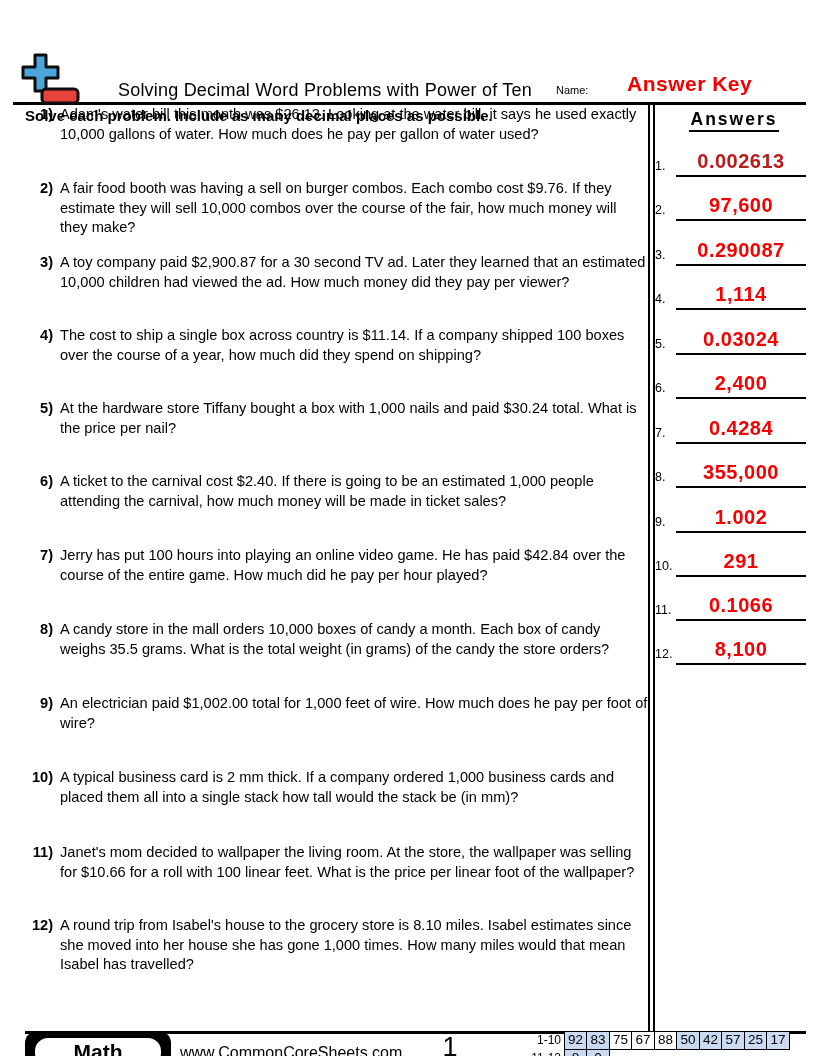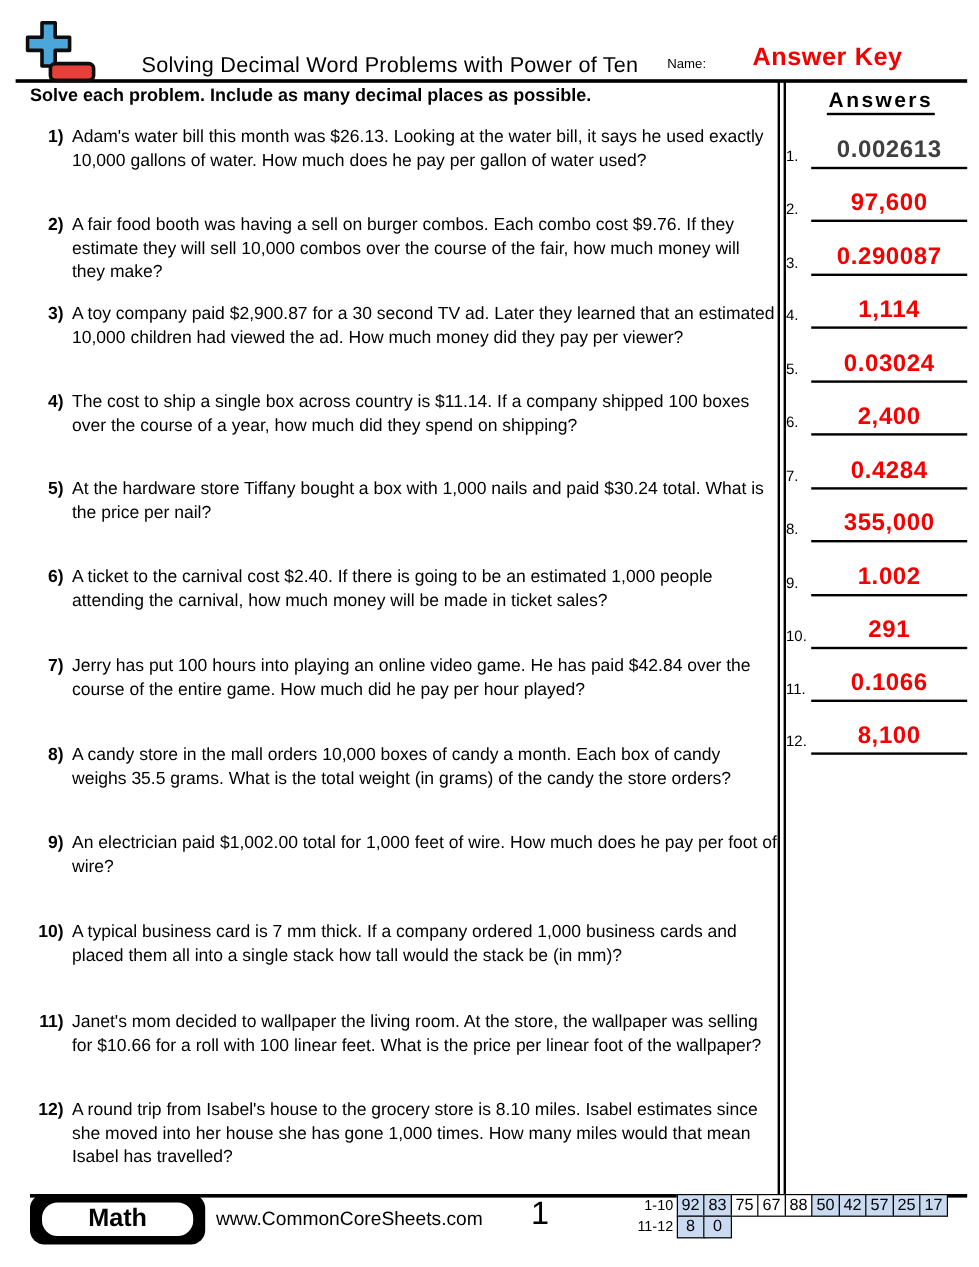--- a/index.html
+++ b/index.html
@@ -2,21 +2,21 @@
 <html><head>
 <meta charset="utf-8">
 <style>
   html,body { margin:0; padding:0; }
   body {
     width:816px; height:1056px; position:relative;
     background:#ffffff; color:#000;
     font-family:"Liberation Sans", sans-serif;
     overflow:hidden;
   }
-  .abs { position:absolute; }
+  .abs { position:absolute;margin-top:36px; }
 
   
   #page-icon { left:20px; top:16px; width:62px; height:54px; z-index:3; }
   #title { left:118px; top:44px; font-size:18px; letter-spacing:0.2px; }
   #name-label { left:556px; top:48px; font-size:11px; }
   #name-value { left:627px; top:36px; font-size:21px; font-weight:bold; letter-spacing:0.5px; }
   #header-rule { left:13px; top:66px; width:793px; height:2.5px; background:#000; }
 
   
   #instructions { left:25px; top:71px; font-size:15px; font-weight:bold; width:600px; }
@@ -85,21 +85,21 @@
 
 <div class="abs" id="instructions">Solve each problem. Include as many decimal places as possible.</div>
 
 <div class="abs" id="divider"></div>
 
 <div class="abs" id="answers-heading">
   <span>Answers</span>
 </div>
 
 <div class="abs ans-num" style="top:123px">1.</div>
-<div class="abs ans-line" style="top:112px"><span style="color:#404040">0.002613</span></div>
+<div class="abs ans-line" style="top:112px"><span style="color:#b91c1c">0.002613</span></div>
 
 <div class="abs ans-num" style="top:167px">2.</div>
 <div class="abs ans-line" style="top:156px"><span style="color:#f50000">97,600</span></div>
 
 <div class="abs ans-num" style="top:212px">3.</div>
 <div class="abs ans-line" style="top:201px"><span style="color:#f50000">0.290087</span></div>
 
 <div class="abs ans-num" style="top:256px">4.</div>
 <div class="abs ans-line" style="top:245px"><span style="color:#f50000">1,114</span></div>
 
@@ -158,21 +158,21 @@
 <div class="problem" style="top:620px">
   <div class="pnum">8)</div>
   <div class="ptext">A candy store in the mall orders 10,000 boxes of candy a month. Each box of candy weighs 35.5 grams. What is the total weight (in grams) of the candy the store orders?</div>
 </div>
 <div class="problem" style="top:694px">
   <div class="pnum">9)</div>
   <div class="ptext">An electrician paid $1,002.00 total for 1,000 feet of wire. How much does he pay per foot of wire?</div>
 </div>
 <div class="problem" style="top:768px">
   <div class="pnum">10)</div>
-  <div class="ptext">A typical business card is 7 mm thick. If a company ordered 1,000 business cards and placed them all into a single stack how tall would the stack be (in mm)?</div>
+  <div class="ptext">A typical business card is 2 mm thick. If a company ordered 1,000 business cards and placed them all into a single stack how tall would the stack be (in mm)?</div>
 </div>
 <div class="problem" style="top:843px">
   <div class="pnum">11)</div>
   <div class="ptext">Janet's mom decided to wallpaper the living room. At the store, the wallpaper was selling for $10.66 for a roll with 100 linear feet. What is the price per linear foot of the wallpaper?</div>
 </div>
 <div class="problem" style="top:916px">
   <div class="pnum">12)</div>
   <div class="ptext">A round trip from Isabel's house to the grocery store is 8.10 miles. Isabel estimates since she moved into her house she has gone 1,000 times. How many miles would that mean Isabel has travelled?</div>
 </div>
 

